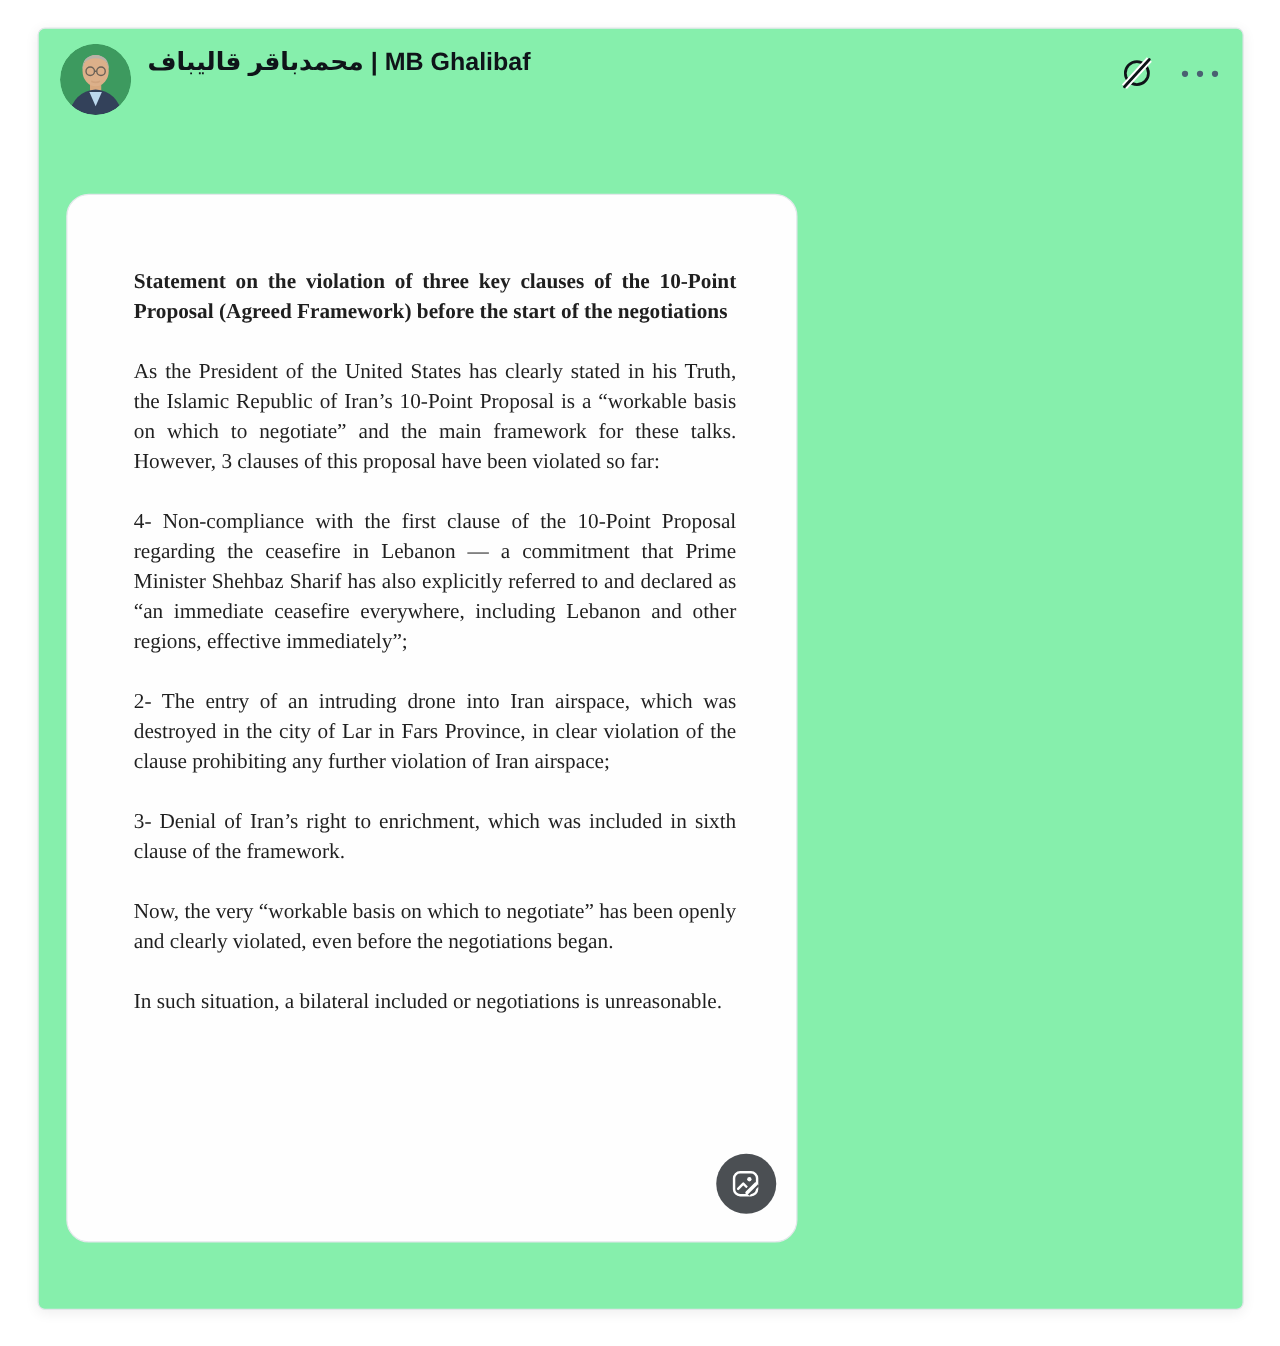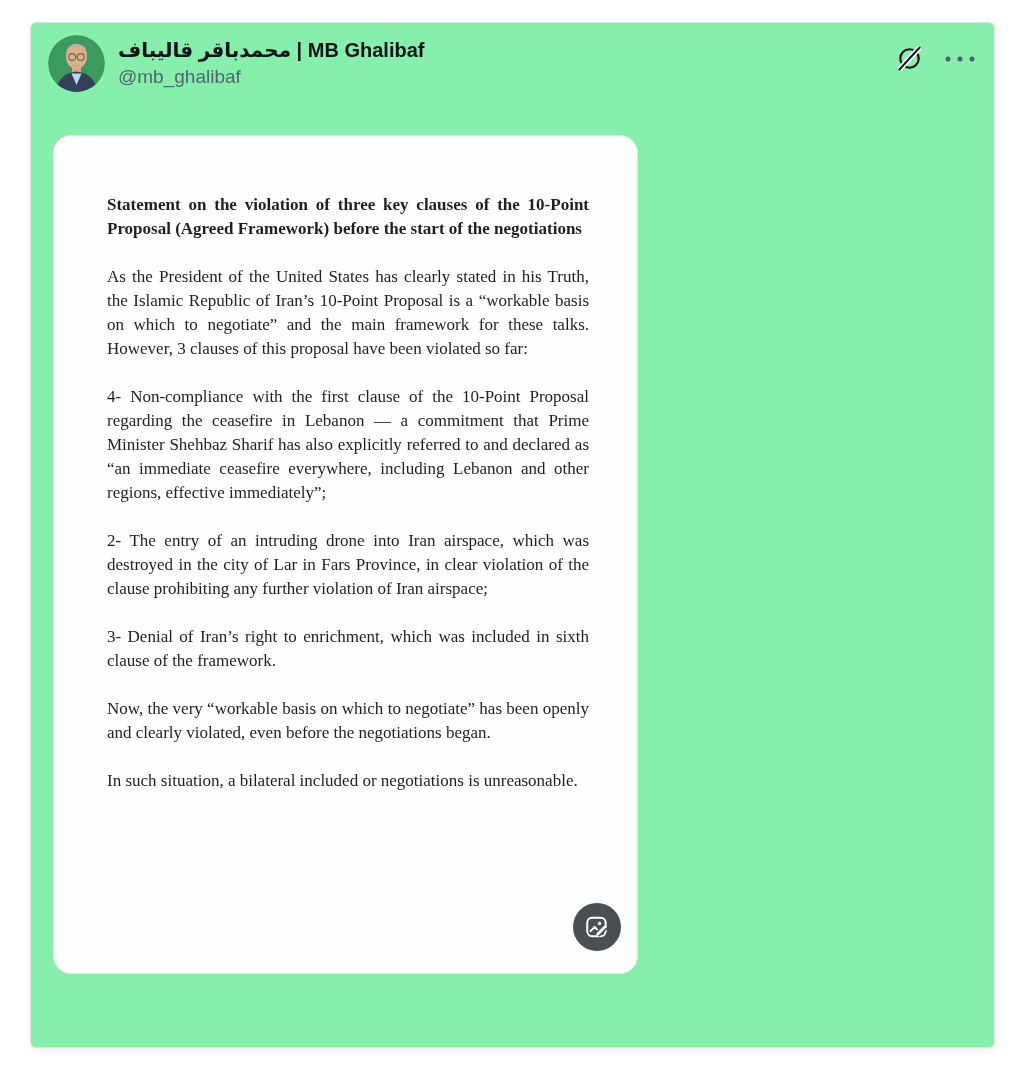--- a/index.html
+++ b/index.html
@@ -43,21 +43,21 @@
     font-size: 19px; color: #536471; line-height: 25px;
     cursor: pointer;
   }
   .header-actions {
     display: flex; align-items: center; gap: 19px;
     padding-top: 9px;
   }
   .icon-btn { background: none; border: none; cursor: pointer; padding: 0; line-height: 0; }
   .tweet-image {
     position: absolute;
-    left: 22px; top: 112px;
+    left: 22px; top: 132px;
     width: 585px; height: 839px;
     background: #fefefe;
     border: 1px solid #e4e8eb;
     border-radius: 18px;
     overflow: hidden;
     cursor: pointer;
   }
   .statement-text {
     padding: 57px 48px 0 53px;
     font-family: "Liberation Serif", "DejaVu Serif", serif;
@@ -110,21 +110,20 @@
           <path d="M18 21 Q17.5 9.5 28.5 9 Q39.5 9.5 39 21 L37.5 15 Q34 11.5 28.5 11.5 Q23 11.5 19.5 15 Z" fill="#b9b2a8"></path>
           <circle cx="24.2" cy="22" r="3.4" fill="none" stroke="#6b6257" stroke-width="1.1"></circle>
           <circle cx="32.8" cy="22" r="3.4" fill="none" stroke="#6b6257" stroke-width="1.1"></circle>
           <line x1="27.6" y1="22" x2="29.4" y2="22" stroke="#6b6257" stroke-width="1.1"></line>
           <path d="M25 30 Q28.5 31.8 32 30" fill="none" stroke="#b3886048" stroke-width="1.2"></path>
         </g>
       </svg>
     </div>
     <div class="user-info">
       <div class="display-name">محمدباقر قالیباف | MB Ghalibaf</div>
-      <div class="handle">@mb_ghalibaf</div>
     </div>
     <div class="header-actions">
       <button class="icon-btn">
         <svg width="29" height="29" viewBox="0 0 32 32">
           <circle cx="16" cy="16" r="10.2" fill="none" stroke="#0f1419" stroke-width="2.4"></circle>
           <line x1="5" y1="28" x2="27" y2="4" stroke="#ffffff" stroke-width="6"></line>
           <line x1="5" y1="28" x2="27" y2="4" stroke="#0f1419" stroke-width="2.4" stroke-linecap="round"></line>
         </svg>
       </button>
       <button class="icon-btn">

